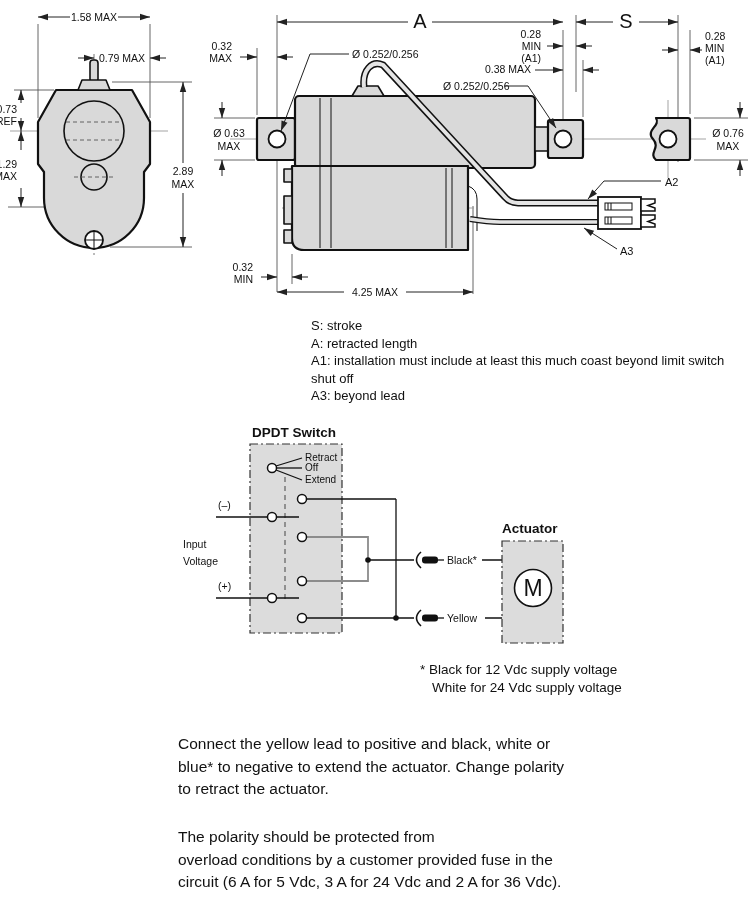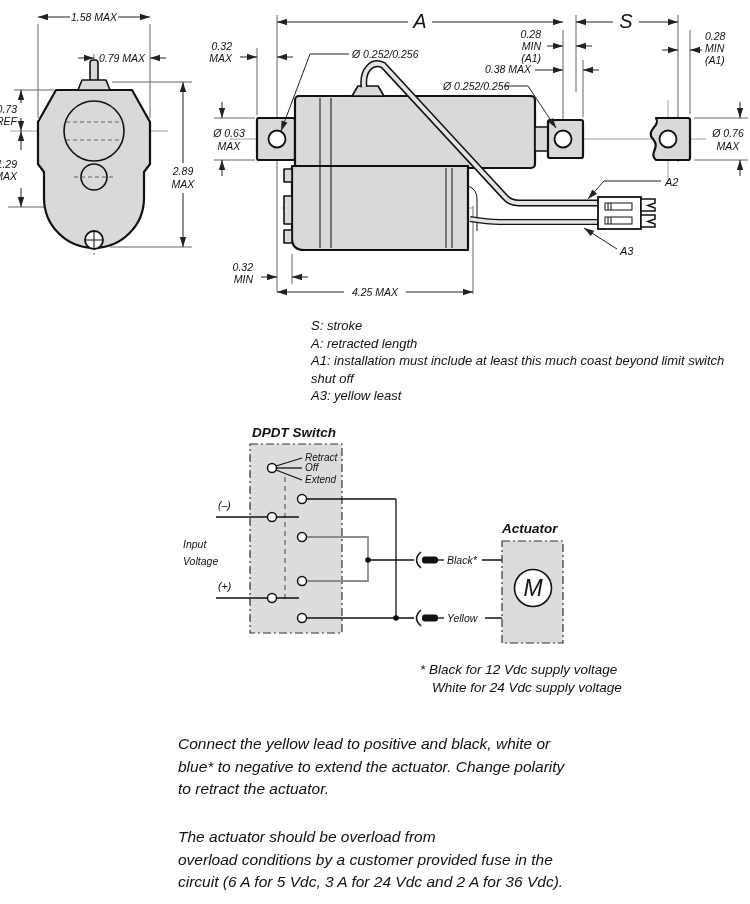--- a/index.html
+++ b/index.html
@@ -1,17 +1,17 @@
 <!DOCTYPE html>
 <html><head>
 <meta charset="utf-8">
 <style>
   html,body{margin:0;padding:0;background:#fff;}
   .page{position:relative;width:750px;height:904px;background:#fff;
-        font-family:"Liberation Sans",sans-serif;color:#111;overflow:hidden;font-style:italic;}
+        font-family:"Liberation Sans",sans-serif;color:#111;overflow:hidden;}
   .abs{position:absolute;}
   svg text{fill:#111;font-family:"Liberation Sans",sans-serif;}
   .dimtext{font-size:10.5px;}
   .bigdim{font-size:20px;}
   .lbl{font-size:11px;}
   .outline{fill:#d9d9d9;stroke:#111;stroke-width:2.2;stroke-linejoin:round;}
   .outline2{fill:#d9d9d9;stroke:#111;stroke-width:1.6;stroke-linejoin:round;}
   .thin{stroke:#111;stroke-width:1;fill:none;}
   .dim{stroke:#222;stroke-width:1;fill:none;}
   .ext{stroke:#555;stroke-width:0.9;fill:none;}
@@ -210,21 +210,21 @@
       <text class="lbl" x="665" y="186" text-anchor="start">A2</text>
       <line class="dim" x1="617" y1="249" x2="584" y2="228" marker-end="url(#arr)"></line>
       <text class="lbl" x="620" y="255" text-anchor="start">A3</text>
     </g>
   </svg>
 
   <div class="legend">
     <div>S: stroke</div>
     <div>A: retracted length</div>
     <div>A1: installation must include at least this much coast beyond limit switch shut off</div>
-    <div>A3: yellow least</div>
+    <div>A3: beyond lead</div>
   </div>
 
   <svg class="abs" style="left:0;top:415px" width="750" height="245" viewBox="0 0 750 245">
     <text class="ctitle" x="252" y="22" text-anchor="start">DPDT Switch</text>
     <rect class="graybox" x="250" y="29" width="92" height="189"></rect>
 
     <circle class="node" cx="272" cy="53" r="4.5"></circle>
     <line class="wireblk" x1="276" y1="51" x2="302" y2="43"></line>
     <line class="wireblk" x1="276" y1="53" x2="302" y2="53"></line>
     <line class="wireblk" x1="276" y1="55" x2="302" y2="65"></line>
@@ -282,18 +282,18 @@
     <div>* Black for 12 Vdc supply voltage</div>
     <div>White for 24 Vdc supply voltage</div>
   </div>
 
   <div class="para para1">
     <div>Connect the yellow lead to positive and black, white or</div>
     <div>blue* to negative to extend the actuator. Change polarity</div>
     <div>to retract the actuator.</div>
   </div>
   <div class="para para2">
-    <div>The actuator should be overload from</div>
+    <div>The polarity should be protected from</div>
     <div>overload conditions by a customer provided fuse in the</div>
     <div>circuit (6 A for 5 Vdc, 3 A for 24 Vdc and 2 A for 36 Vdc).</div>
   </div>
 
 </div>
 
 </body></html>

